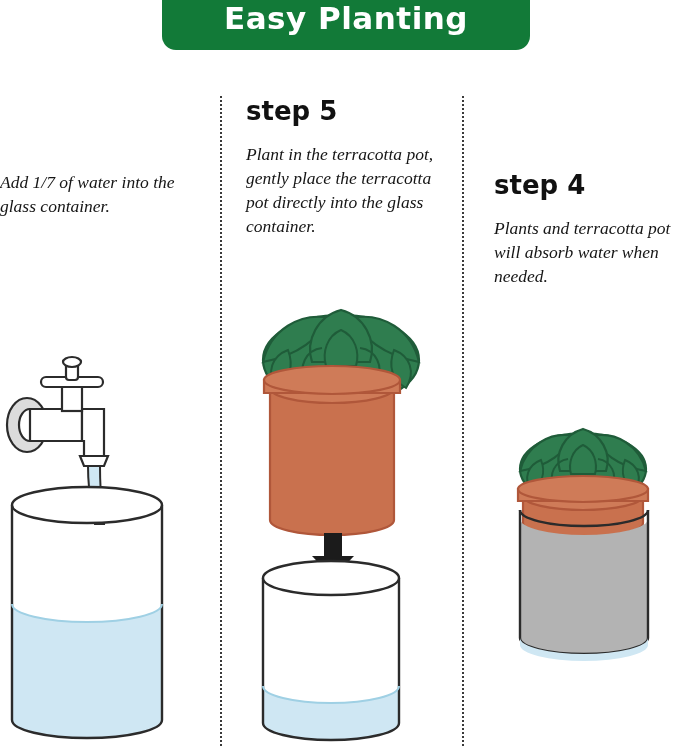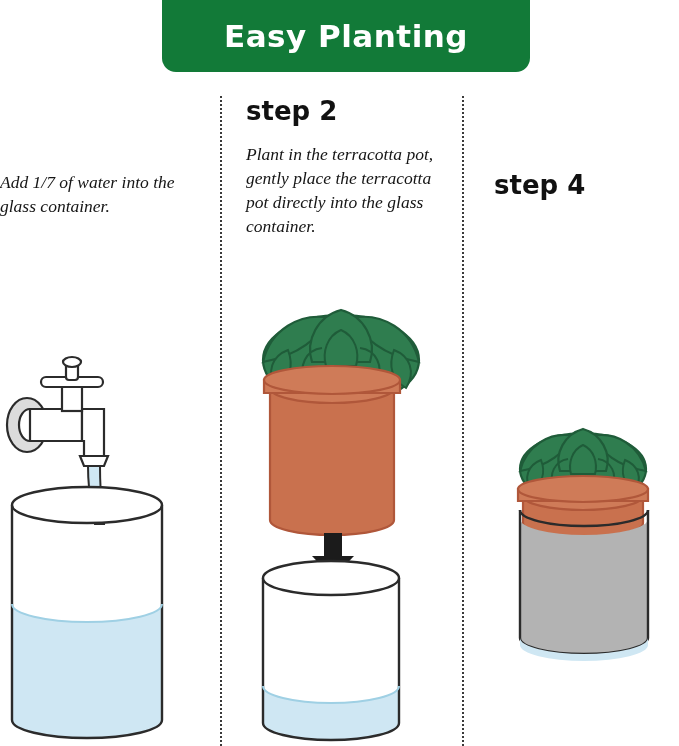--- a/index.html
+++ b/index.html
@@ -14,26 +14,26 @@
     overflow: hidden;
     font-family: "Liberation Serif", serif;
   }
 
   
   .banner {
     position: absolute;
     left: 162px;
     top: 0px;
     width: 368px;
-    height: 72px;
+    height: 50px;
     background: #127a38;
     border-bottom-left-radius: 14px;
     border-bottom-right-radius: 14px;
     display: flex;
-    align-items: center;
+    align-items: flex-start;
     justify-content: center;
   }
   .banner-title {
     color: #ffffff;
     font-family: "DejaVu Sans", sans-serif;
     font-weight: bold;
     font-size: 31px;
     letter-spacing: 0.5px;
     white-space: nowrap;
   }
@@ -92,26 +92,27 @@
 </div>
 
 <div class="divider d1"></div>
 <div class="divider d2"></div>
 
 <div class="col col1">
   <p class="step-body">Add 1/7 of water into the glass container.</p>
 </div>
 
 <div class="col col2">
-  <h2 class="step-title">step 2</h2>
+  <h2 class="step-title">step 5</h2>
   <p class="step-body">Plant in the terracotta pot, gently place the terracotta pot directly into the glass container.</p>
 </div>
 
 <div class="col col3">
   <h2 class="step-title">step 4</h2>
+  <p class="step-body">Plants and terracotta pot will absorb water when needed.</p>
 </div>
 
 <svg class="art" viewBox="0 0 679 746" xmlns="http://www.w3.org/2000/svg">
 
   <g>
 
     <g>
       <ellipse cx="27" cy="425" rx="20" ry="27" fill="#dcdcdc" stroke="#2b2b2b" stroke-width="2.2"></ellipse>
       <ellipse cx="30" cy="425" rx="11" ry="16" fill="#ffffff" stroke="#2b2b2b" stroke-width="2.2"></ellipse>
 

